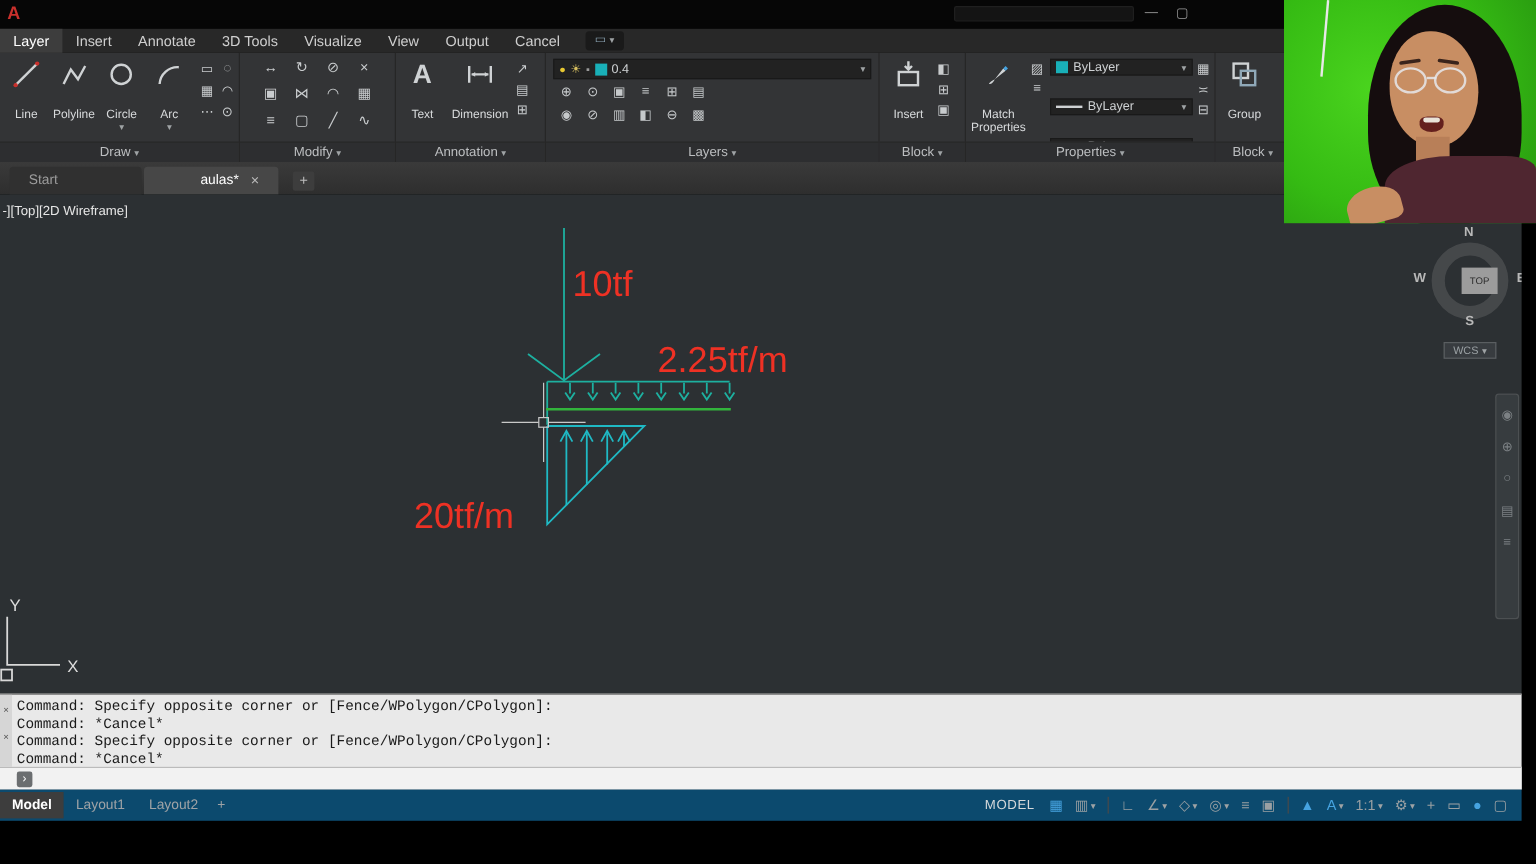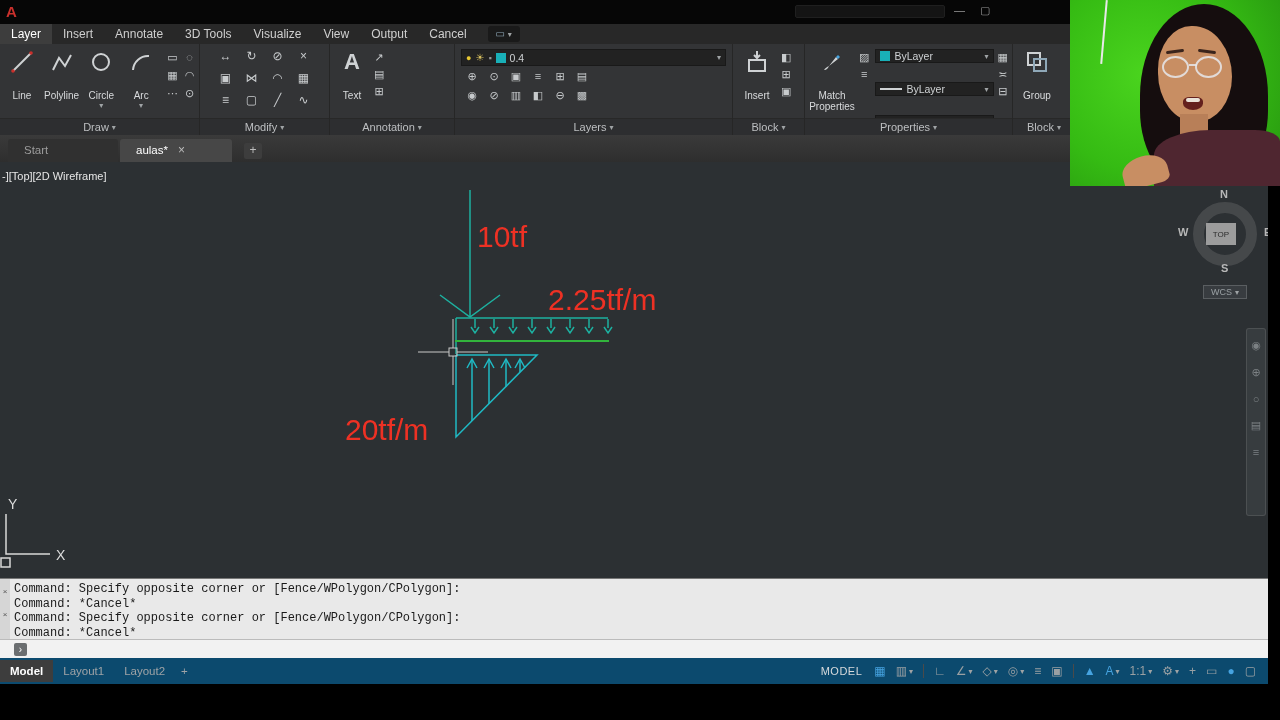--- a/index.html
+++ b/index.html
@@ -52,21 +52,21 @@
 
   
   .canvas { position:absolute; top:162px; left:0; width:1268px; height:416px; background:#2c3033; overflow:hidden; }
   .vp-label { position:absolute; left:2px; top:8px; color:#e6e6e6; font-size:11px; }
   svg.draw { position:absolute; left:0; top:0; }
   .cad-label { fill:#ee3124; font-size:30px; font-family:"Liberation Sans", sans-serif; }
   .ucs-text { fill:#dcdcdc; font-size:14px; font-family:"Liberation Sans", sans-serif; }
 
   .viewcube { position:absolute; left:1178px; top:28px; width:96px; height:110px; }
   .vc-ring { position:absolute; left:15px; top:12px; width:64px; height:64px; border-radius:50%; border:11px solid rgba(130,130,130,0.30); }
-  .vc-face { position:absolute; left:28px; top:33px; width:30px; height:22px; background:#9c9c9c; color:#2b2b2b; font-size:8px; display:flex; align-items:center; justify-content:center; }
+  .vc-face { position:absolute; left:40px; top:33px; width:30px; height:22px; background:#9c9c9c; color:#2b2b2b; font-size:8px; display:flex; align-items:center; justify-content:center; }
   .vc-letter { position:absolute; color:#b8b8b8; font-size:11px; font-weight:bold; }
   .vc-wcs { position:absolute; left:25px; top:95px; width:44px; height:14px; background:rgba(60,64,67,0.8); border:1px solid #5a5e61; color:#9aa0a3; font-size:9px; display:flex; align-items:center; justify-content:center; gap:3px; }
 
   .navbar { position:absolute; left:1246px; top:166px; width:20px; height:188px; background:rgba(120,125,128,0.16); border:1px solid rgba(140,140,140,0.25); border-radius:3px; display:flex; flex-direction:column; align-items:center; gap:14px; padding-top:10px; color:#7c8184; font-size:11px; }
 
   
   .cmd { position:absolute; top:578px; left:0; width:1268px; height:80px; background:#e9e9e9; border-top:1px solid #777; }
   .cmd-gutter { position:absolute; left:0; top:0; bottom:19px; width:10px; background:#d6d6d6; color:#555; font-size:8px; display:flex; flex-direction:column; gap:14px; padding-top:8px; align-items:center; }
   .cmd-history { margin-left:14px; padding-top:3px; font-family:"Liberation Mono", monospace; font-size:12px; color:#1a1a1a; line-height:14.6px; }
   .cmd-input-row { position:absolute; left:0; right:0; bottom:0; height:19px; background:#f2f2f2; border-top:1px solid #bbb; display:flex; align-items:center; padding-left:14px; gap:7px; }
@@ -194,20 +194,27 @@
         <span>Modify</span>
         <span class="pcaret">▾</span>
       </div>
     </div>
 
     <div class="panel" style="width:125px">
       <div class="panel-content">
         <div class="bigbtn" style="width:40px">
           <span class="text-glyph">A</span>
           <span class="blabel">Text</span>
+        </div>
+        <div class="bigbtn" style="width:56px">
+          <svg class="bicon" viewBox="0 0 24 24">
+              <path d="M3 5v14M21 5v14M5 12h14" fill="none" stroke="#cfd2d4" stroke-width="2"></path>
+              <path d="M5 12l3-2v4zM19 12l-3-2v4z" fill="#cfd2d4"></path>
+            </svg>
+          <span class="blabel">Dimension</span>
         </div>
         <div class="colicons">
           <span>↗</span>
           <span>▤</span>
           <span>⊞</span>
         </div>
       </div>
       <div class="panel-label">
         <span>Annotation</span>
         <span class="pcaret">▾</span>
@@ -324,21 +331,21 @@
         <span>Block</span>
         <span class="pcaret">▾</span>
       </div>
     </div>
   </div>
 
   <div class="filetabs">
     <span class="ftab inactive" style="margin-left:8px; width:110px;">
       <span>Start</span>
     </span>
-    <span class="ftab active" style="width:112px;">
+    <span class="ftab active" style="width:112px;justify-content:flex-end;">
       <span>aulas*</span>
       <span class="ftab-close">×</span>
     </span>
     <span class="ftab-add">+</span>
   </div>
 
   <div class="canvas">
     <span class="vp-label">-][Top][2D Wireframe]</span>
 
     <svg class="draw" width="1268" height="416" viewBox="0 0 1268 416">

